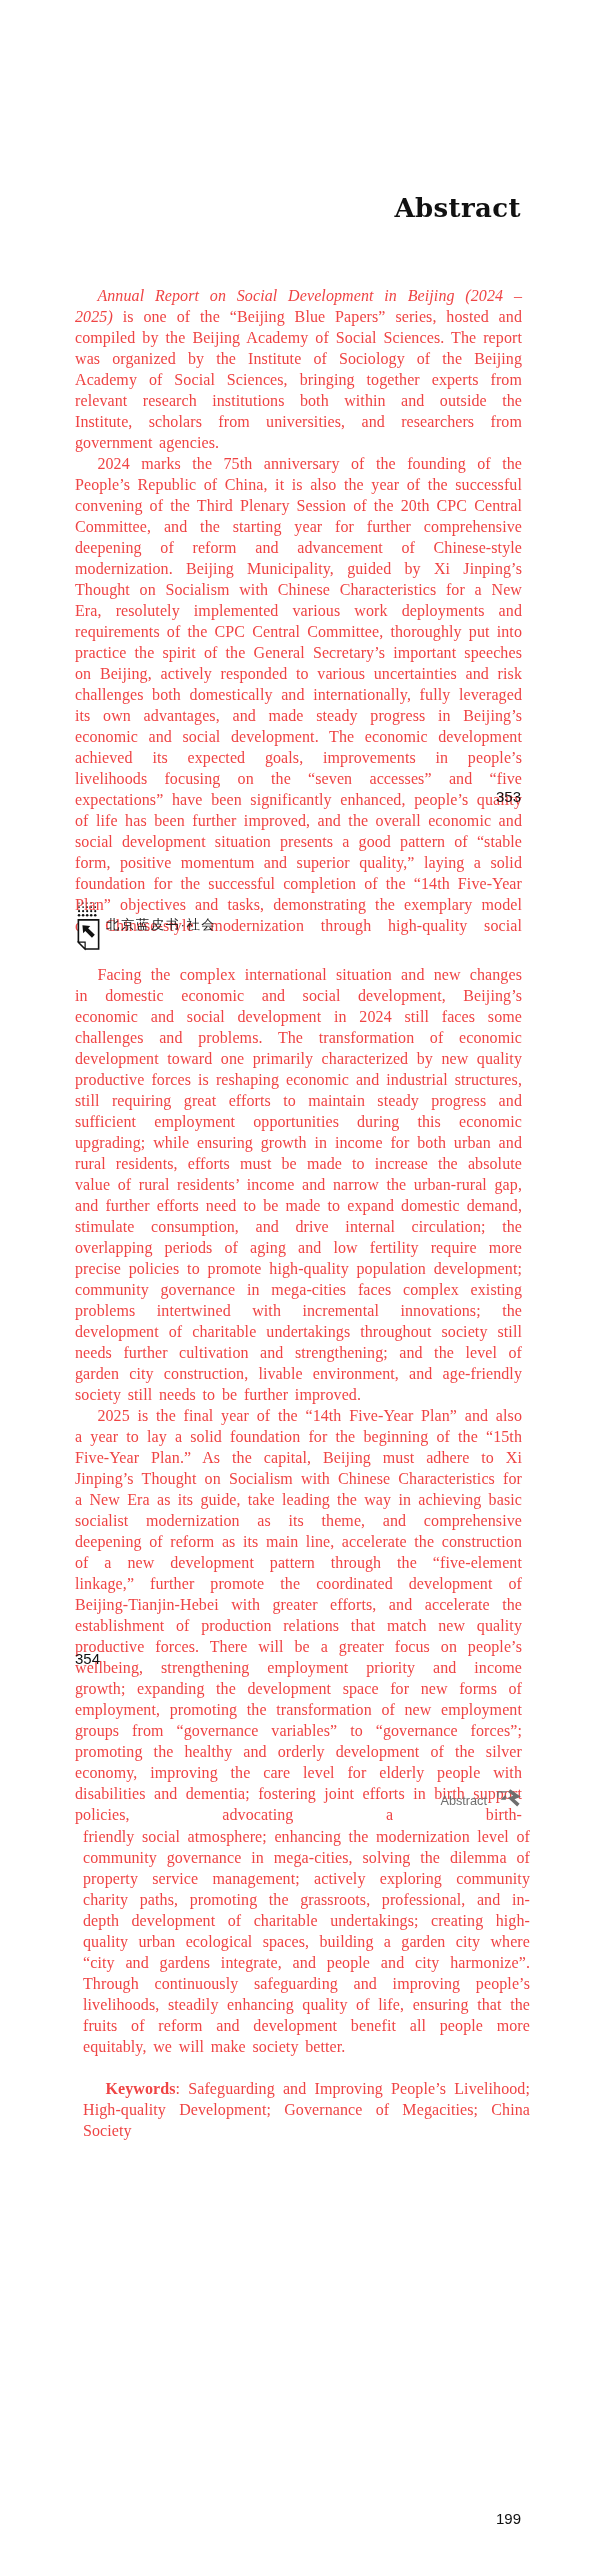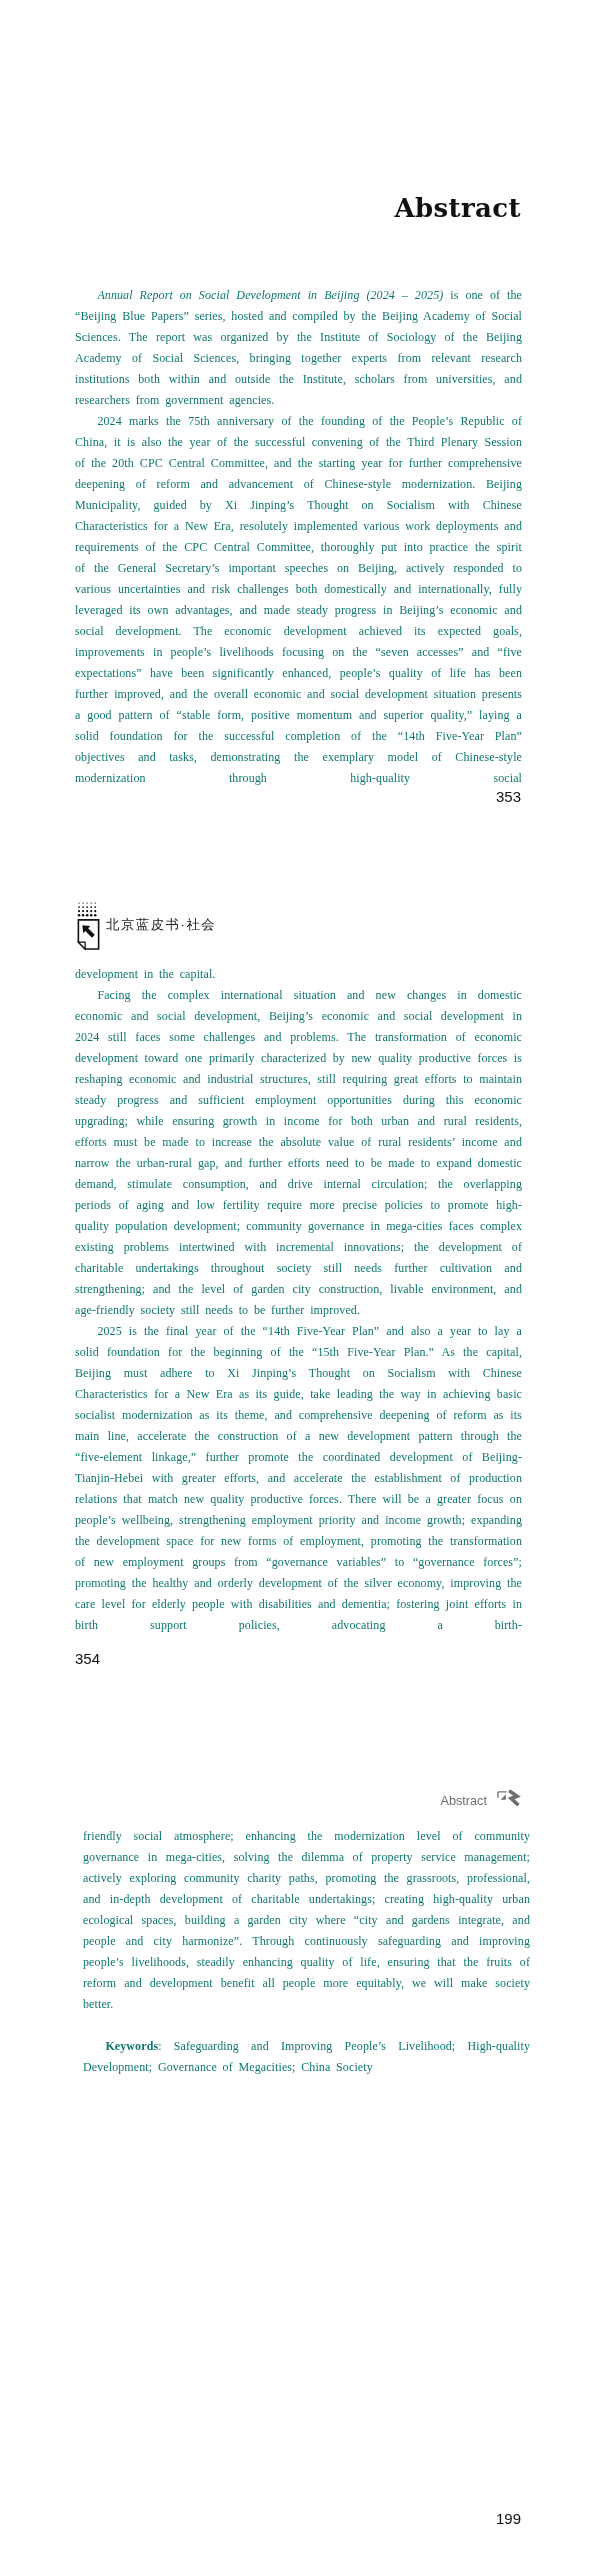--- a/index.html
+++ b/index.html
@@ -24,26 +24,26 @@
     font-family: "DejaVu Serif", serif;
     font-size: 26px;
     letter-spacing: 0.4px;
     color: #111111;
   }
 
   
   .body-text {
     left: 75px;
     width: 447px;
-    font-size: 12px;
+    font-size: 16px;
     line-height: 21px;
     text-align: justify;
     word-spacing: 2.6px;
     letter-spacing: 0.1px;
-    color: #0f766e;
+    color: #ef4444;
   }
   .body-text p { margin: 0; text-indent: 22.4px; }
   .body-text p.no-indent { text-indent: 0; }
   .body-text p.justify-last { text-align-last: justify; }
   .body-text i { font-style: italic; }
 
   
   .page-num {
     font-family: "Liberation Sans", sans-serif;
     font-size: 15px;
@@ -129,21 +129,20 @@
 
         <g transform="translate(11,36) rotate(45)">
           <polygon points="0,0 9,-7.5 9,-3 23,-3 23,3 9,3 9,7.5" fill="#111111"></polygon>
         </g>
       </svg>
     </span>
     <span class="series-label">北京蓝皮书·社会</span>
   </div>
 
   <div class="abs body-text" style="top:964px;">
-    <p class="no-indent">development in the capital.</p>
     <p>Facing the complex international situation and new changes in domestic economic and social development, Beijing’s economic and social development in 2024 still faces some challenges and problems. The transformation of economic development toward one primarily characterized by new quality productive forces is reshaping economic and industrial structures, still requiring great efforts to maintain steady progress and sufficient employment opportunities during this economic upgrading; while ensuring growth in income for both urban and rural residents, efforts must be made to increase the absolute value of rural residents’ income and narrow the urban-rural gap, and further efforts need to be made to expand domestic demand, stimulate consumption, and drive internal circulation; the overlapping periods of aging and low fertility require more precise policies to promote high-quality population development; community governance in mega-cities faces complex existing problems intertwined with incremental innovations; the development of charitable undertakings throughout society still needs further cultivation and strengthening; and the level of garden city construction, livable environment, and age-friendly society still needs to be further improved.</p>
     <p class="justify-last">2025 is the final year of the “14th Five-Year Plan” and also a year to lay a solid foundation for the beginning of the “15th Five-Year Plan.” As the capital, Beijing must adhere to Xi Jinping’s Thought on Socialism with Chinese Characteristics for a New Era as its guide, take leading the way in achieving basic socialist modernization as its theme, and comprehensive deepening of reform as its main line, accelerate the construction of a new development pattern through the “five-element linkage,” further promote the coordinated development of Beijing-Tianjin-Hebei with greater efforts, and accelerate the establishment of production relations that match new quality productive forces. There will be a greater focus on people’s wellbeing, strengthening employment priority and income growth; expanding the development space for new forms of employment, promoting the transformation of new employment groups from “governance variables” to “governance forces”; promoting the healthy and orderly development of the silver economy, improving the care level for elderly people with disabilities and dementia; fostering joint efforts in birth support policies, advocating a birth-</p>
   </div>
 
   <div class="abs page-num" style="top:1650px; left:75px;">354</div>
 
   <div class="abs recto-header">
     <span class="recto-label">Abstract</span>
     <span>
       <svg width="25" height="21" viewBox="0 0 38 30" aria-hidden="true">

